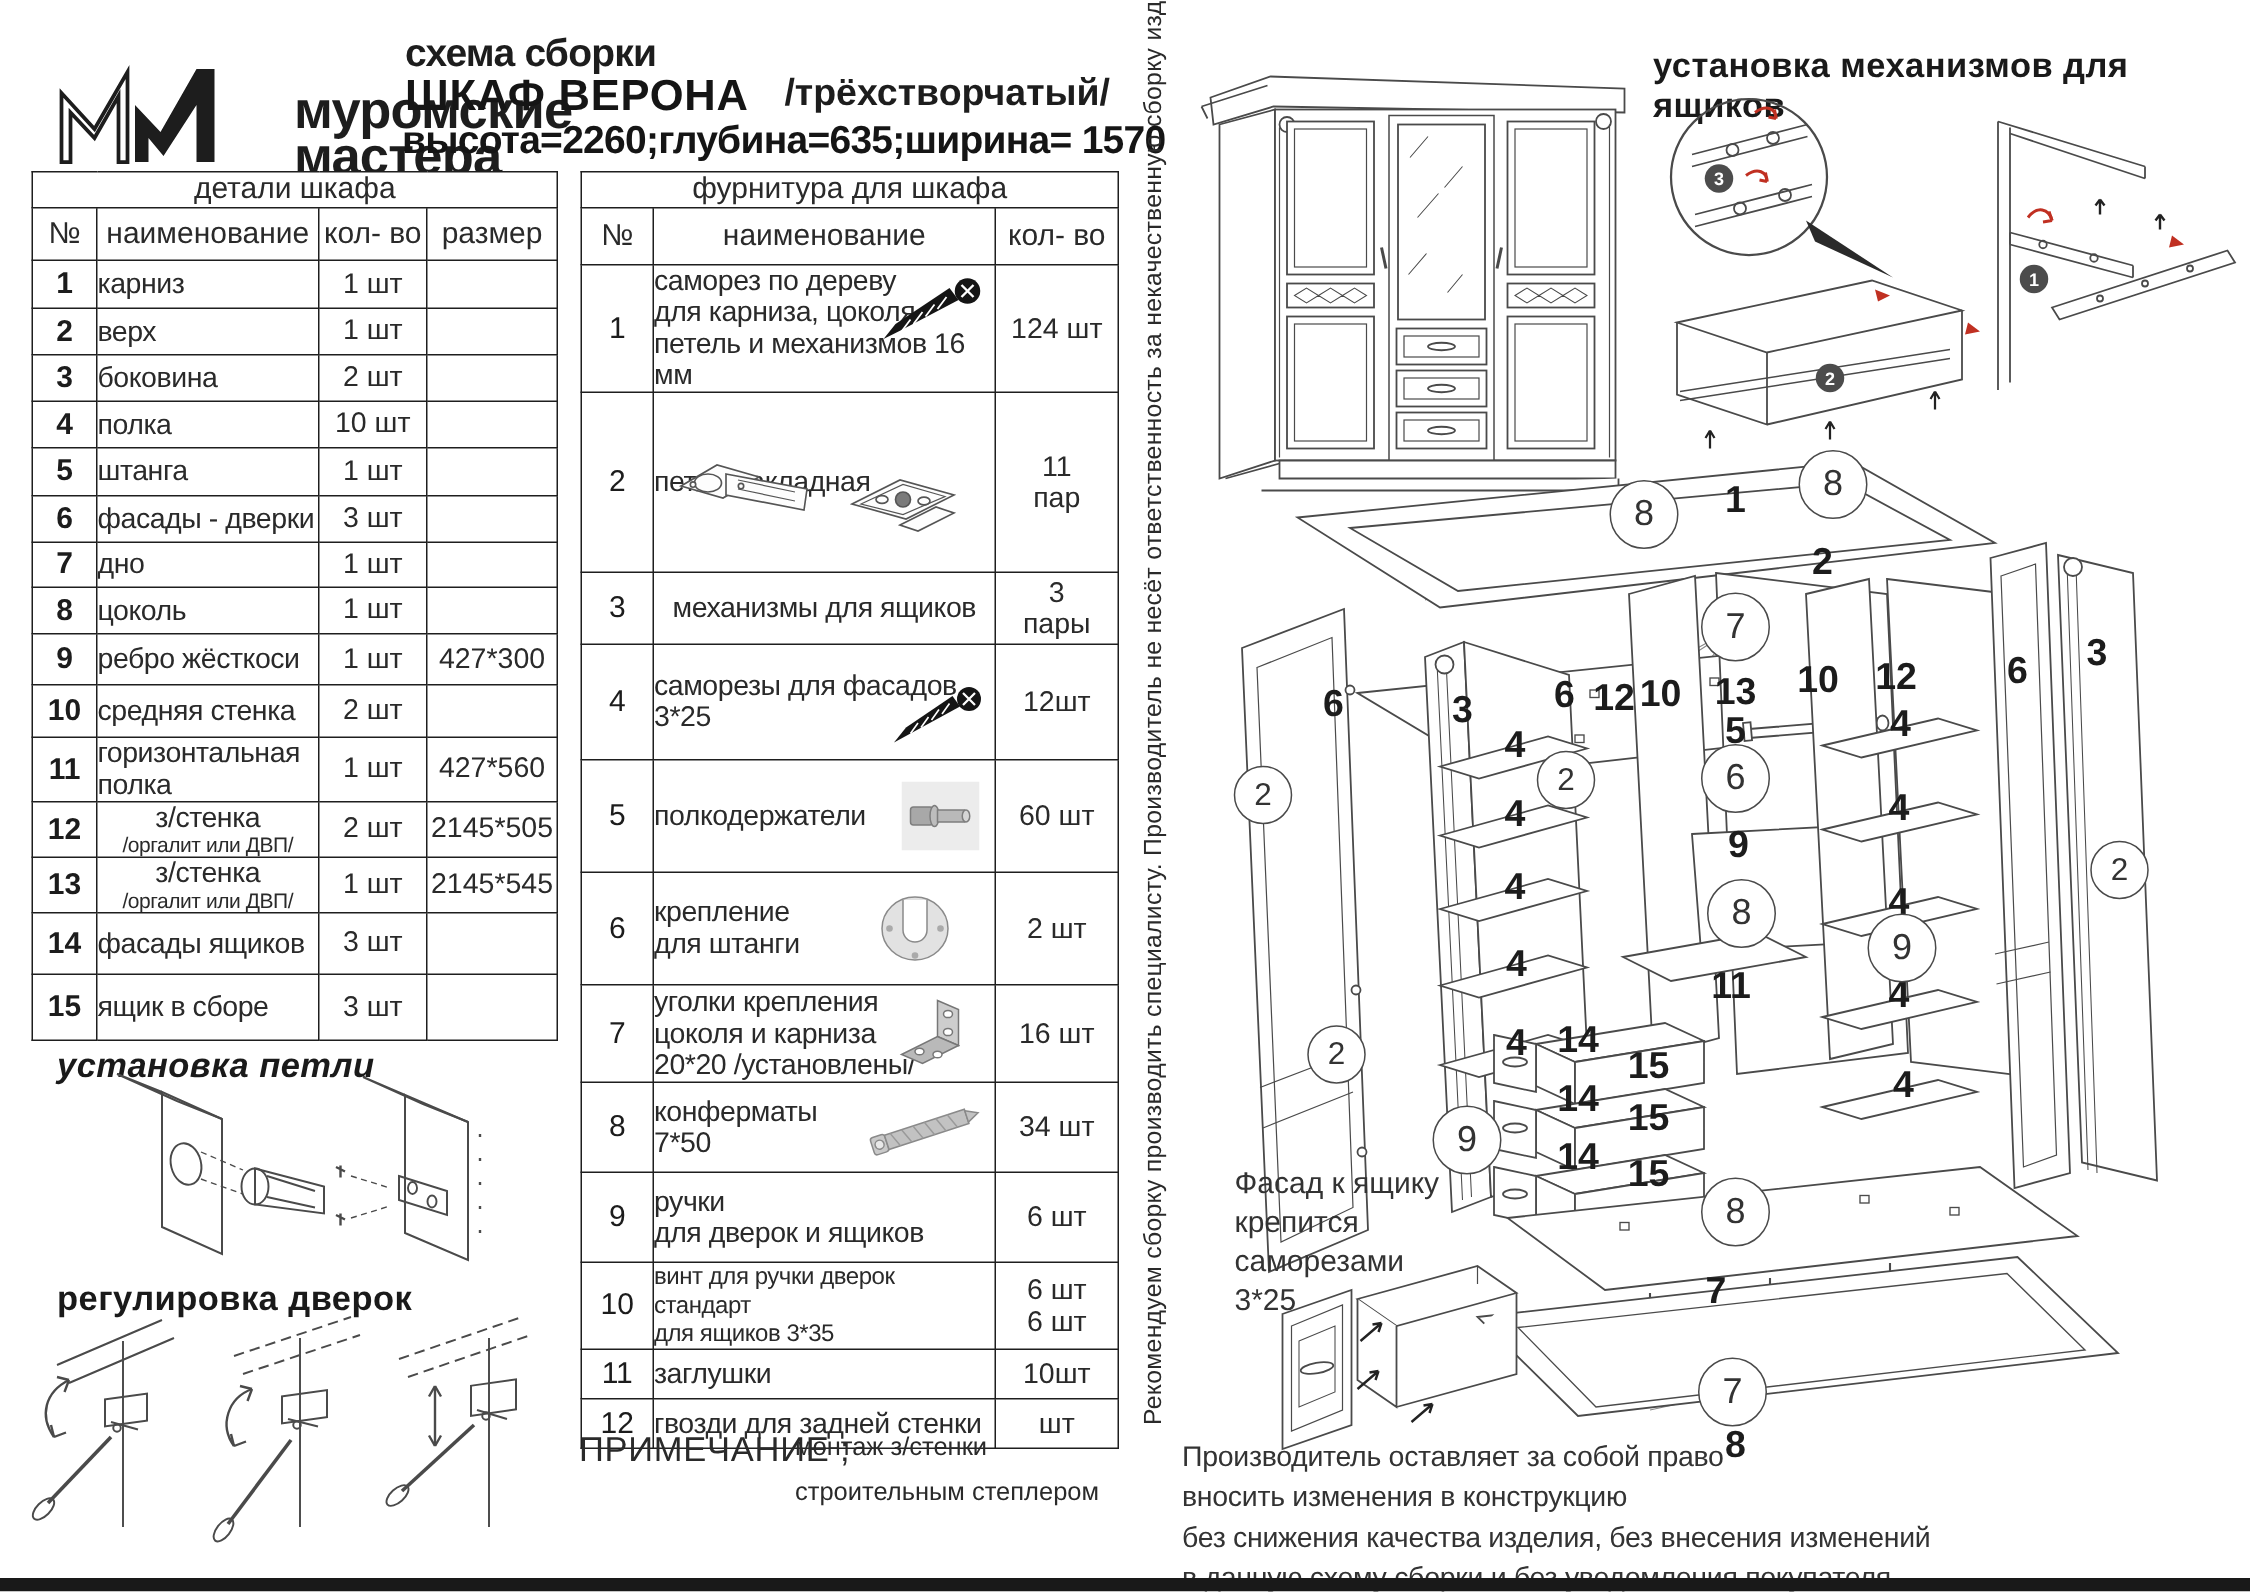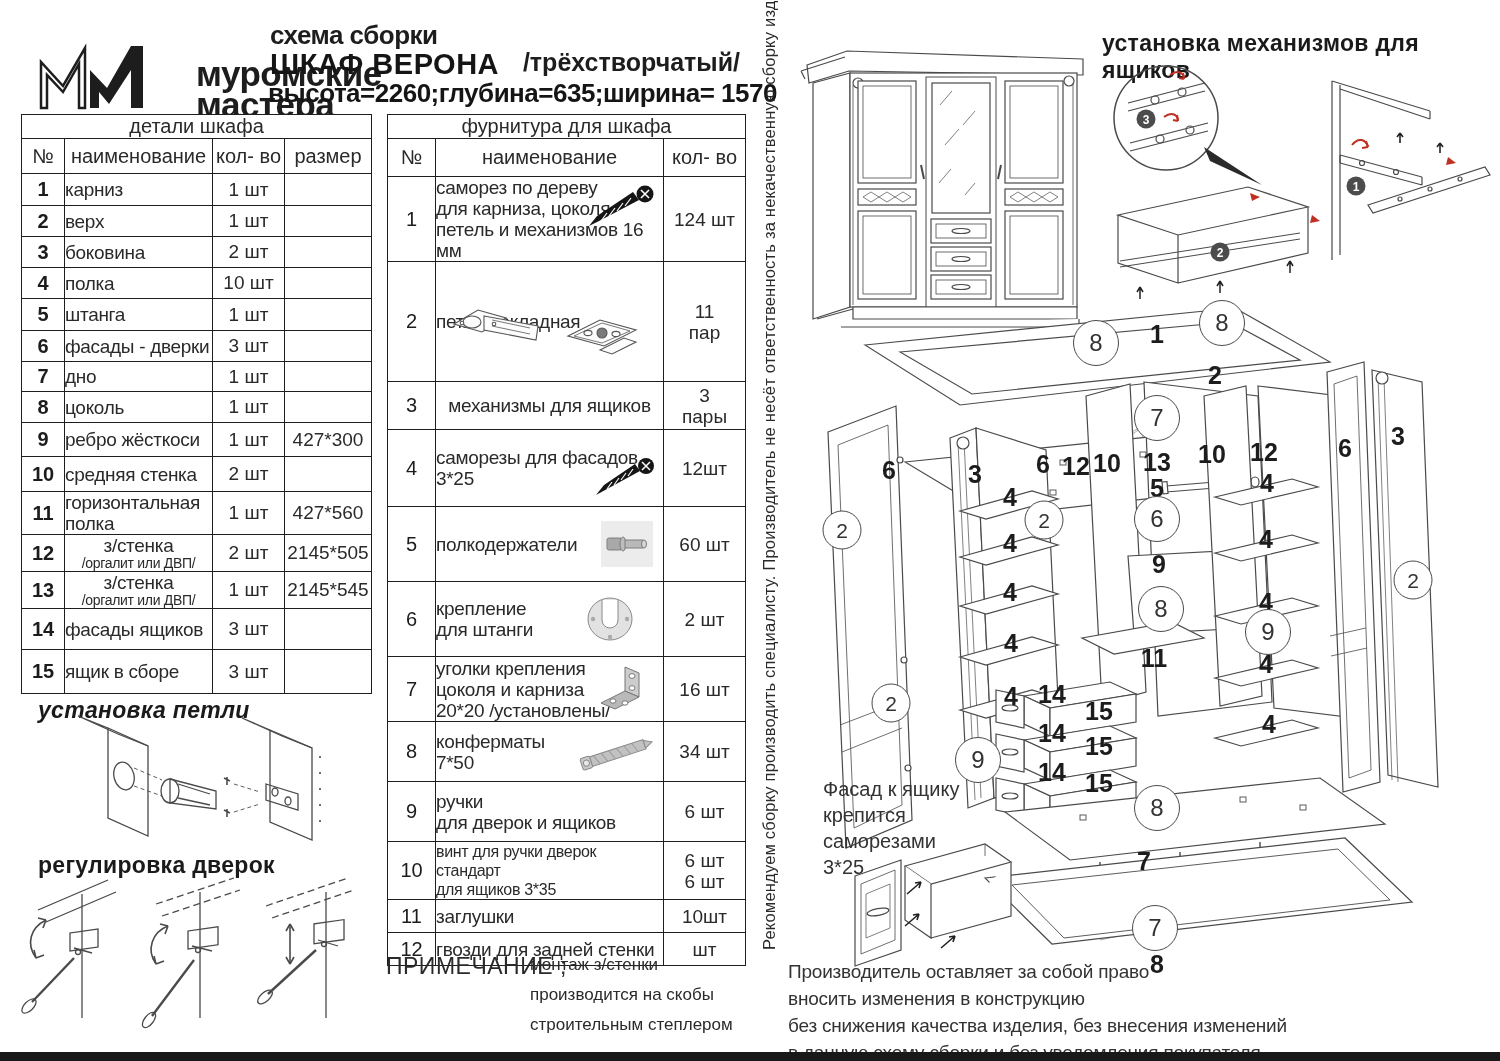--- a/index.html
+++ b/index.html
@@ -424,21 +424,20 @@
         <td class="c-qty">
           <div class="ln">шт</div>
         </td>
       </tr>
     </tbody>
 </table>
 
 <div class="abs note-label" style="left:386px;top:953px;">ПРИМЕЧАНИЕ ;</div>
 <div class="abs note-text" style="left:530px;top:950px;">
   <div>монтаж з/стенки</div>
-  <div>производится на скобы</div>
   <div>строительным степлером</div>
 </div>
 
 <div class="abs sec-title" style="left:38px;top:697px;font-style:italic;">установка  петли</div>
 <div class="abs" style="left:20px;top:712px;">
   <svg width="350" height="145" viewBox="0 0 350 145" stroke="#4a4a4a" fill="none" stroke-width="1.3">
     <path d="M88,16 L128,34 L128,124 L88,106 Z"></path>
       <path d="M58,4 L88,16 M58,4 L98,22 L128,34"></path>
     <ellipse cx="104" cy="64" rx="10" ry="14" transform="rotate(-14 104 64)"></ellipse>
     <path d="M114,56 L142,68 M114,74 L142,84" stroke-dasharray="4 3" stroke-width="0.9"></path>

